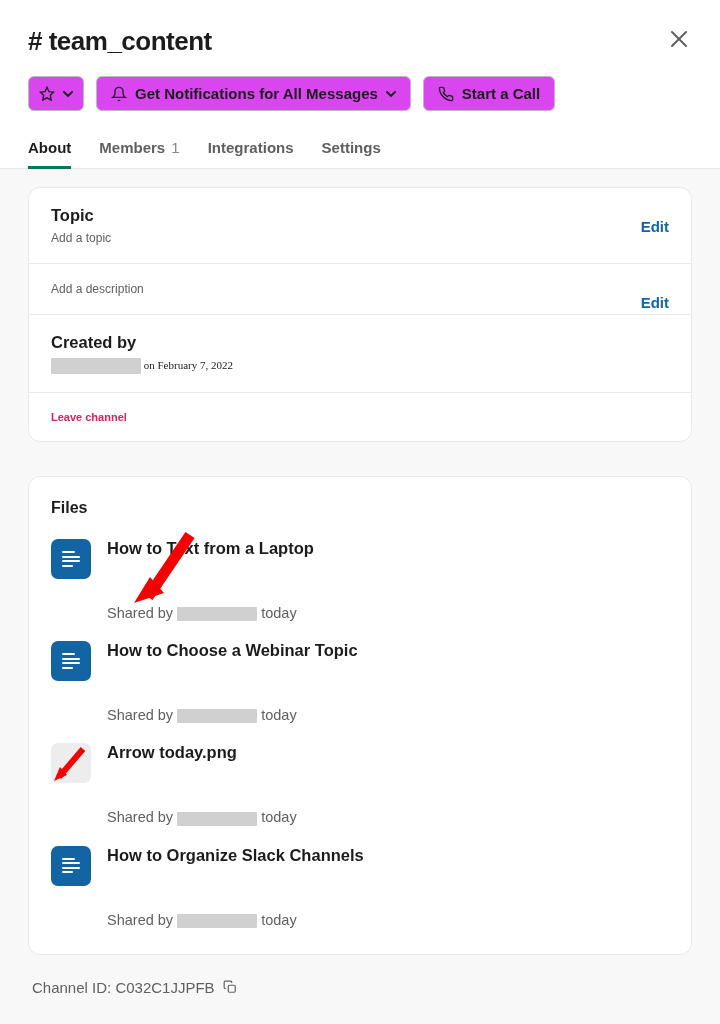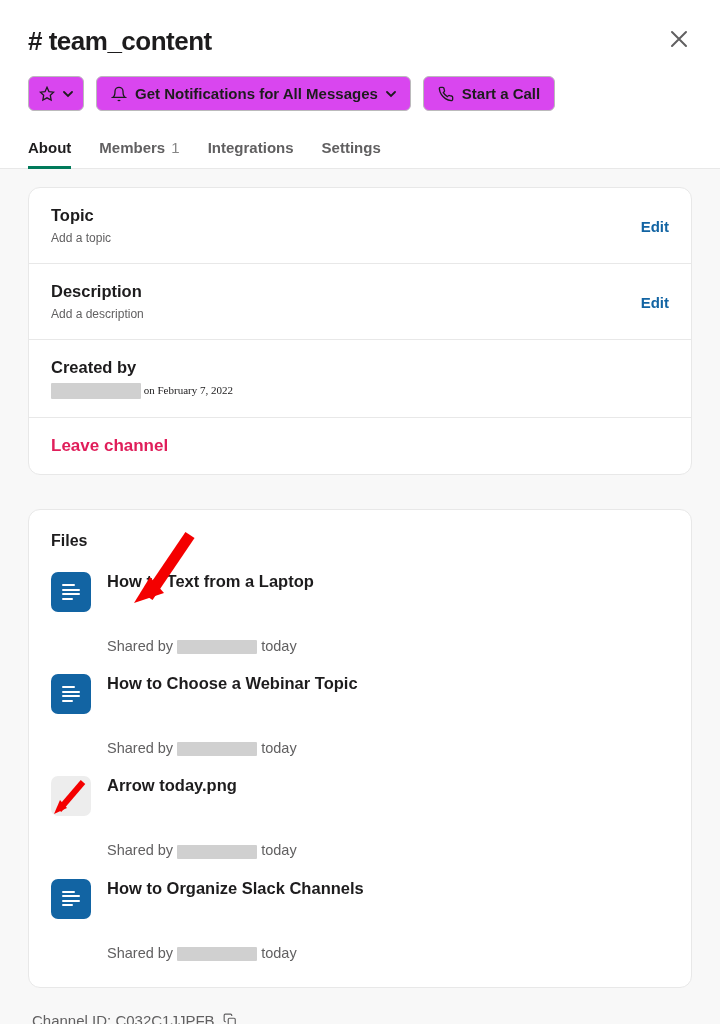--- a/index.html
+++ b/index.html
@@ -133,21 +133,21 @@
     border-radius: 1px;
   }
   .redacted-sm {
     width: 80px;
     height: 14px;
   }
   .leave {
     padding: 18px 22px;
     color: #e01e5a;
     font-weight: 700;
-    font-size: 17px;
+    font-size: 11px;
     cursor: pointer;
   }
   .files-card {
     margin-top: 34px;
     padding: 22px 5px 26px 22px;
   }
   .files-title {
     font-size: 16px;
     font-weight: 700;
     margin-bottom: 22px;
@@ -295,21 +295,20 @@
   </svg>
 
   <div class="card">
     <div class="section">
       <span class="edit-link">Edit</span>
       <div class="section-label">Topic</div>
       <div class="section-placeholder">Add a topic</div>
     </div>
     <div class="section">
       <span class="edit-link">Edit</span>
-      <div class="section-label">Description</div>
       <div class="section-placeholder">Add a description</div>
     </div>
     <div class="section">
       <div class="section-label">Created by</div>
       <div class="section-text">
         <span class="redacted"></span><span> on February 7, 2022</span>
       </div>
     </div>
     <div class="leave">Leave channel</div>
   </div>

